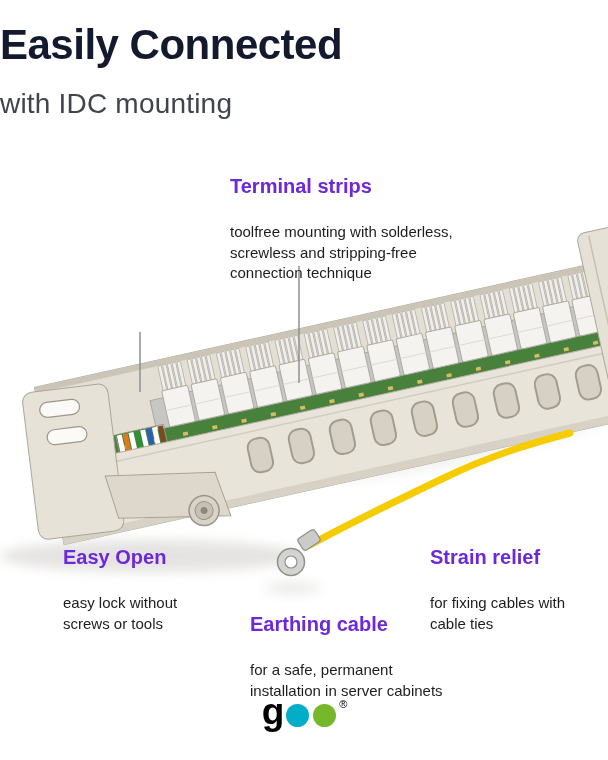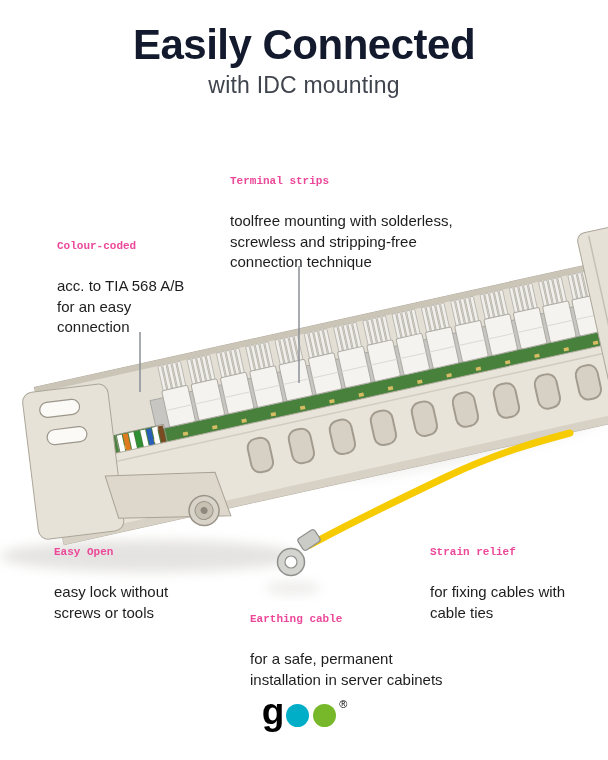--- a/index.html
+++ b/index.html
@@ -9,31 +9,31 @@
     --line-color:#8b9097;
     --cable-yellow:#f6cb00;
     --logo-teal:#00aec8;
     --logo-green:#76b82a;
   }
   html,body{margin:0;padding:0;background:#ffffff;}
   .poster{
     position:relative;width:608px;height:760px;background:#ffffff;overflow:hidden;
     font-family:"Liberation Sans",sans-serif;color:var(--text-color);
   }
-  .titles{position:absolute;top:22px;left:0;width:608px;text-align:center;}
+  .titles{position:absolute;top:22px;left:0;width:608px;text-align:left;}
   .title{
     margin:0;font-size:42px;line-height:1.1;font-weight:800;letter-spacing:-0.5px;
     color:var(--title-color);
   }
   .subtitle{
-    margin-top:4px;font-size:23px;font-weight:400;color:var(--subtitle-color);letter-spacing:0.2px;
+    margin-top:20px;font-size:28px;font-weight:400;color:var(--subtitle-color);letter-spacing:0.2px;
   }
   .illustration{position:absolute;top:0;left:0;}
   .callout{position:absolute;}
-  .callout-heading{font-size:11px;font-weight:700;color:#ec4899;margin-bottom:5px;font-family:Liberation Mono, monospace;}
+  .callout-heading{font-size:20px;font-weight:700;color:#6d28d9;margin-bottom:5px;}
   .callout-body{font-size:15px;line-height:1.38;color:var(--text-color);white-space:pre-line;margin-top:24px;}
   .logo{
     position:absolute;top:688px;left:0;width:608px;height:48px;
     display:flex;align-items:center;justify-content:center;
     font-weight:700;font-size:37px;letter-spacing:-1px;color:#000;
   }
   .logo-dot{display:inline-block;width:23px;height:23px;border-radius:50%;margin:6px 2px 0 2px;}
   .logo-dot-blue{background:var(--logo-teal);margin-left:3px;}
   .logo-dot-green{background:var(--logo-green);}
   .logo-reg{font-size:11px;font-weight:400;align-self:flex-start;margin-top:10px;margin-left:1px;}
@@ -161,28 +161,22 @@
     </g>
   </svg>
 
   <div class="callout" style="left:230px;top:175px;width:260px">
     <div class="callout-heading">Terminal strips</div>
     <div class="callout-body">toolfree mounting with solderless,
 screwless and stripping-free
 connection technique</div>
   </div>
 
-  <div class="callout" style="left:57px;top:240px;width:165px">
-    <div class="callout-heading">Colour-coded</div>
-    <div class="callout-body">acc. to TIA 568 A/B
-for an easy
-connection</div>
-  </div>
 
-  <div class="callout" style="left:54px;top:546px;width:170px">
+  <div class="callout" style="left:63px;top:546px;width:170px">
     <div class="callout-heading">Easy Open</div>
     <div class="callout-body">easy lock without
 screws or tools</div>
   </div>
 
   <div class="callout" style="left:430px;top:546px;width:170px">
     <div class="callout-heading">Strain relief</div>
     <div class="callout-body">for fixing cables with
 cable ties</div>
   </div>

